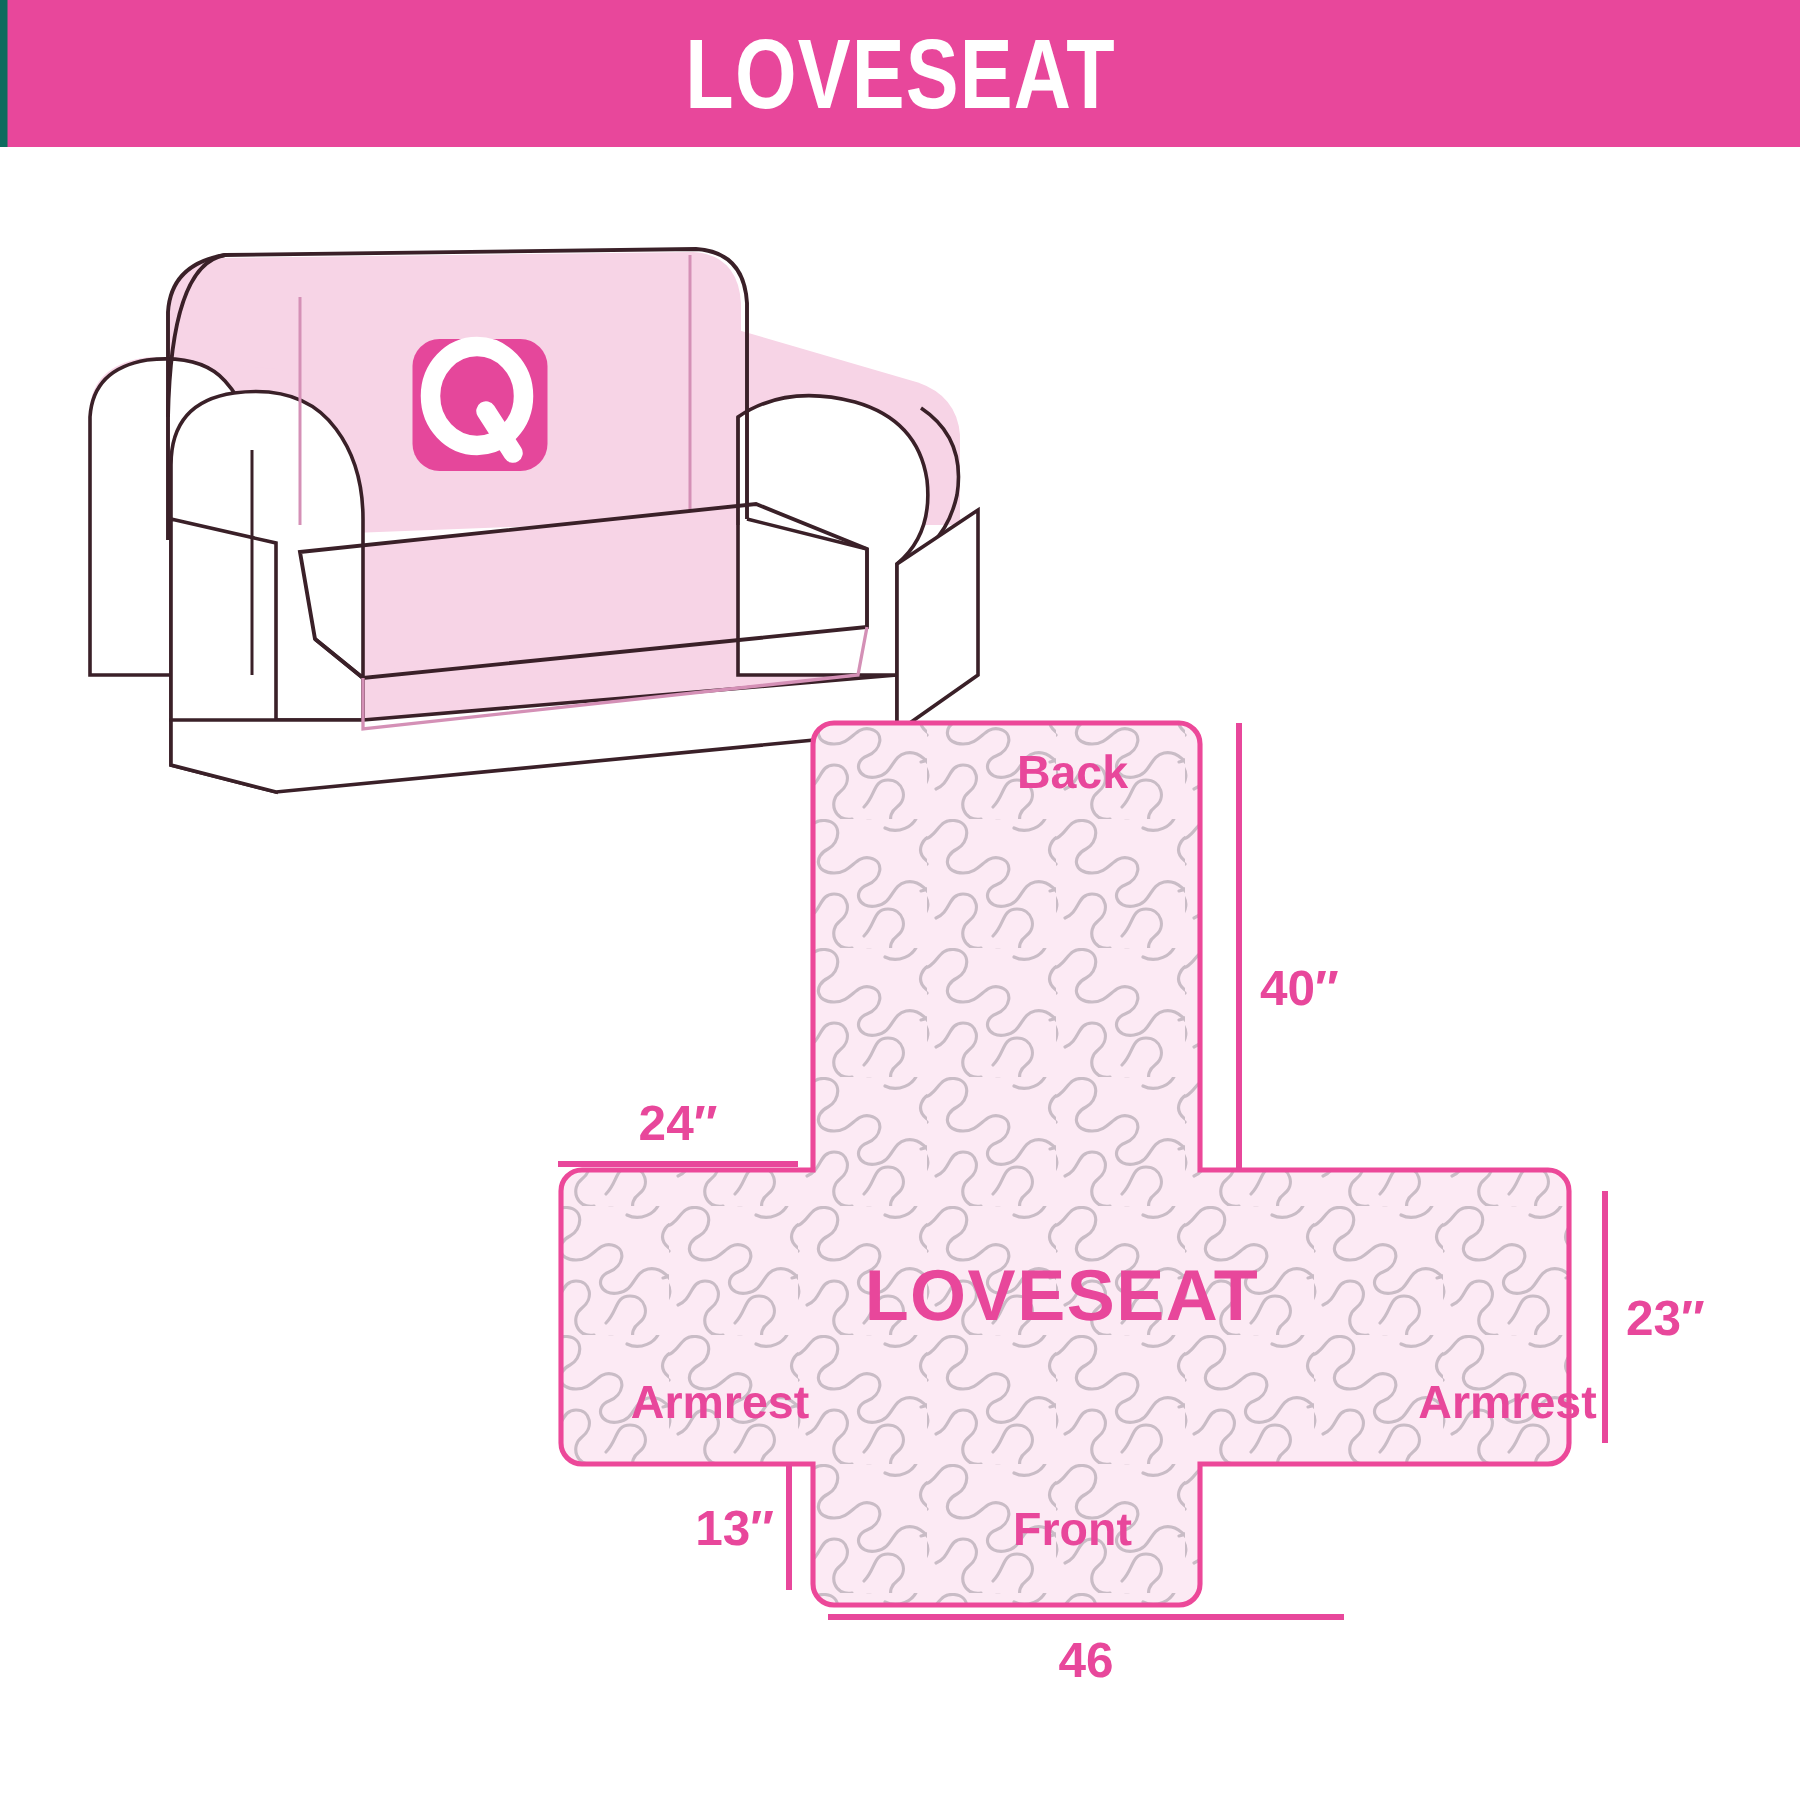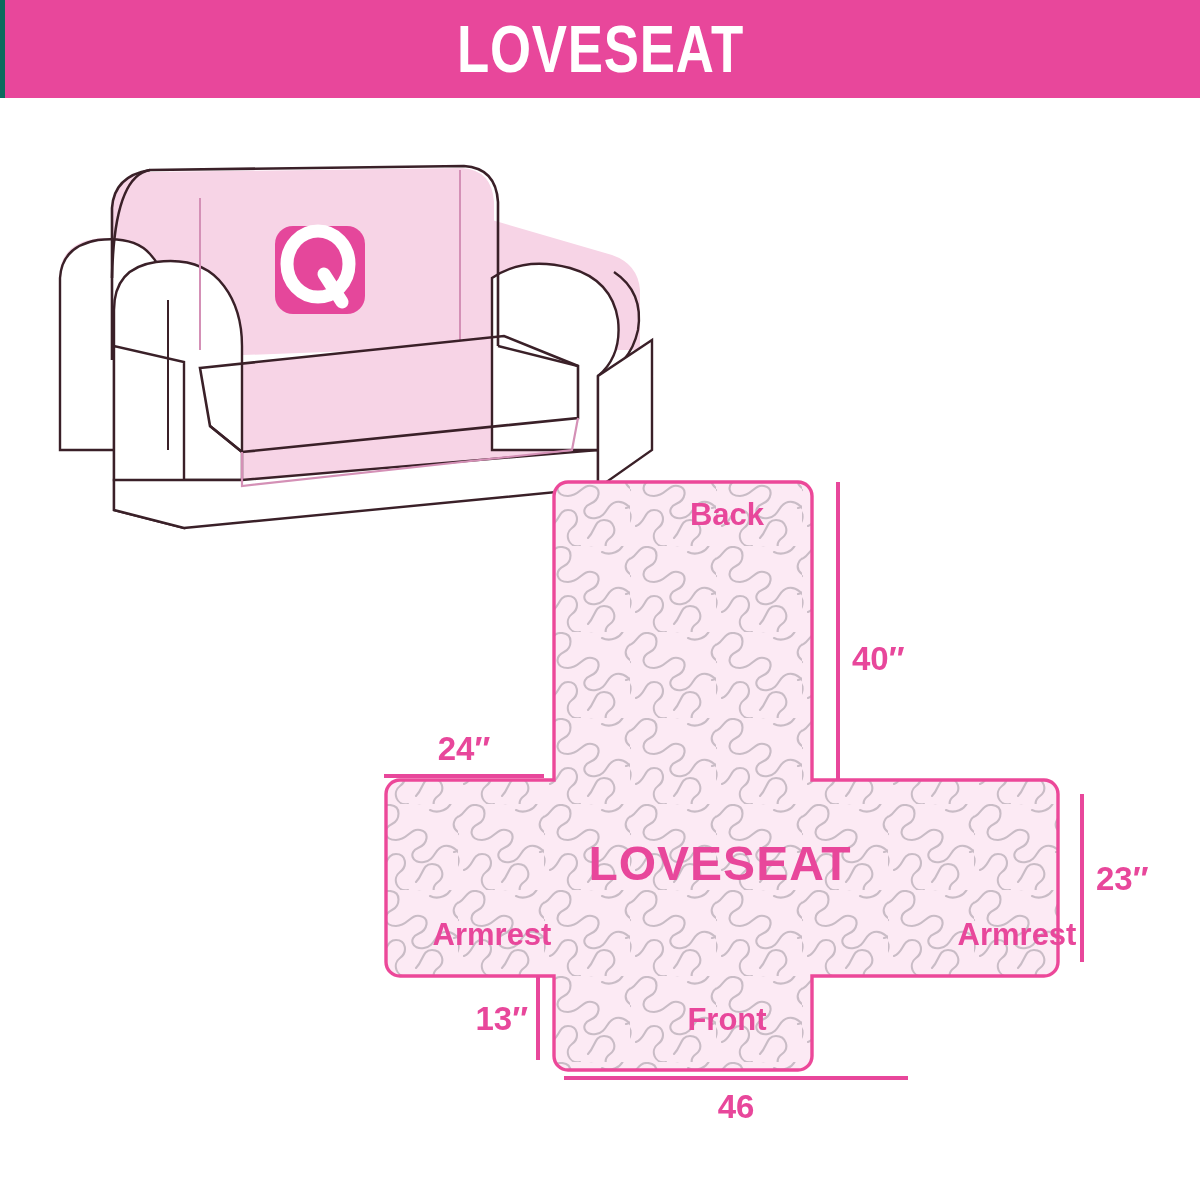--- a/index.html
+++ b/index.html
@@ -54,21 +54,21 @@
     left: 52px;
     top: 150px;
     width: 620px;
     height: 390px;
   }
   #sofa-illustration svg { display: block; width: 100%; height: 100%; }
 
   
   #cover-diagram {
     position: absolute;
-    left: 372px;
+    left: 360px;
     top: 460px;
     width: 820px;
     height: 690px;
   }
   #cover-diagram svg { display: block; width: 100%; height: 100%; }
 
   .dim-label {
     fill: #e8479b;
     font-family: "Liberation Sans", sans-serif;
     font-size: 33px;

